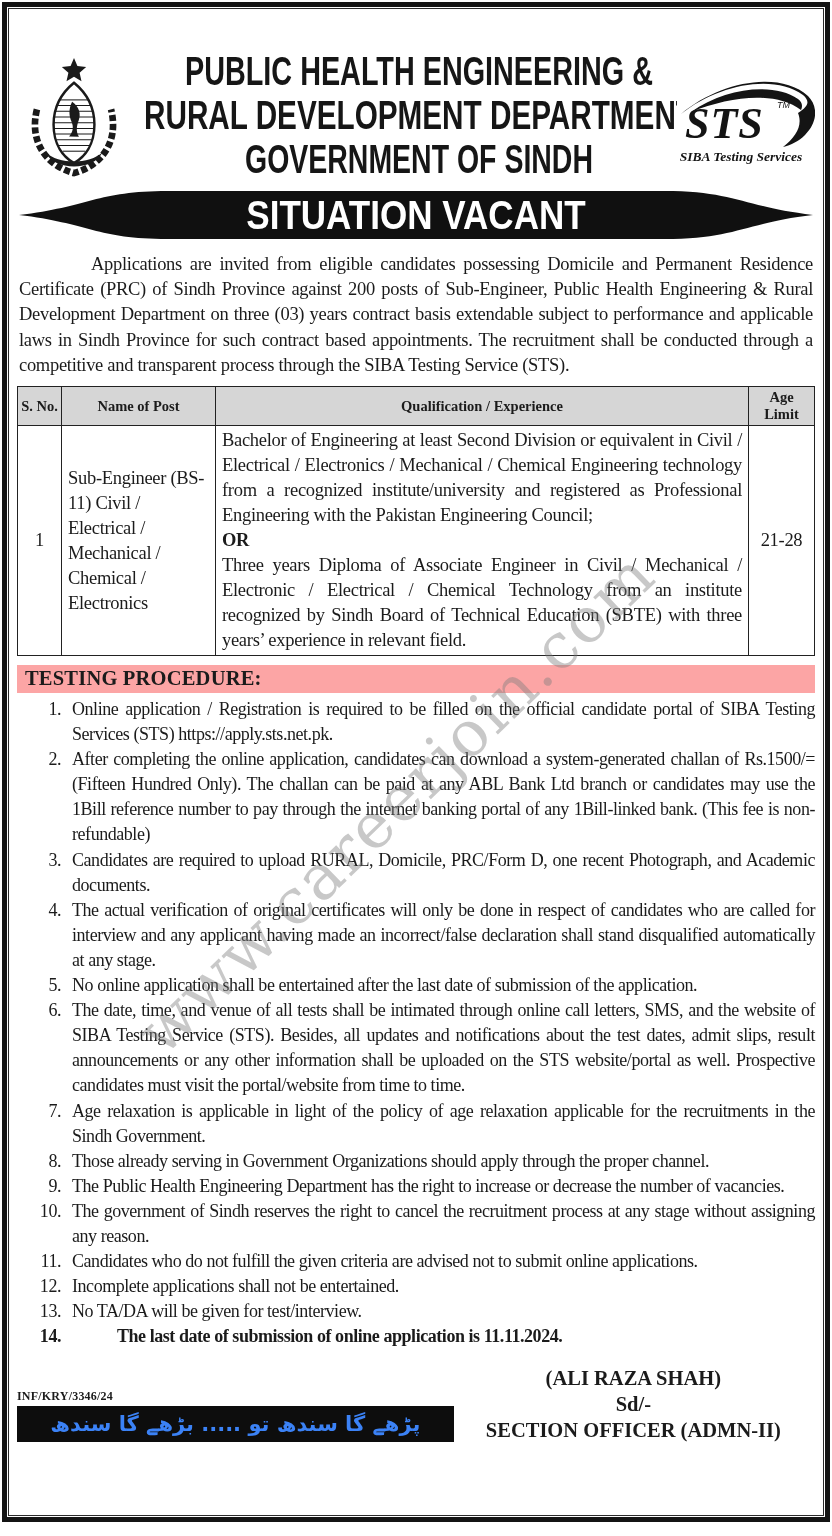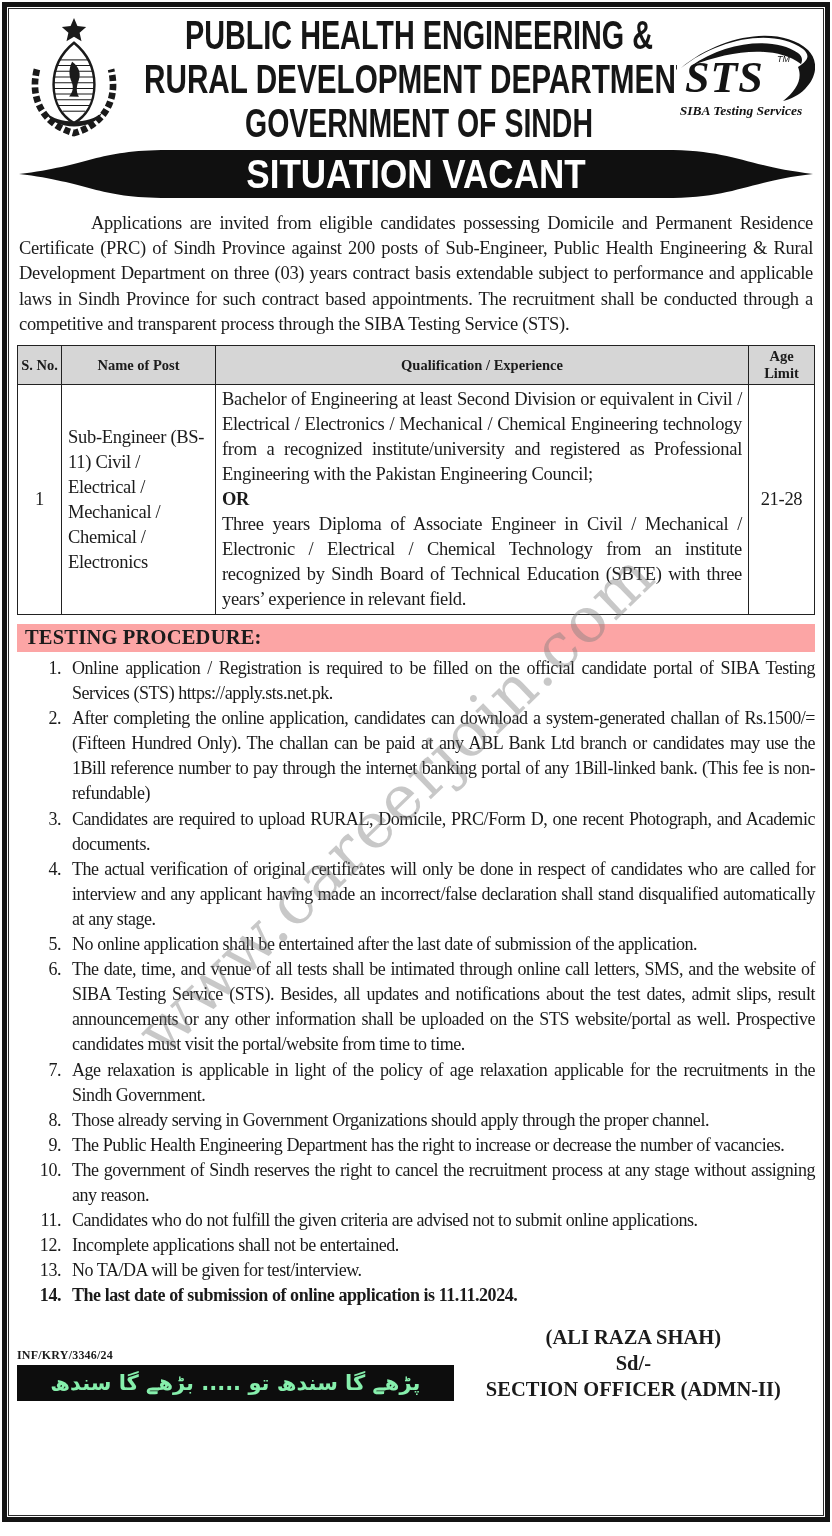--- a/index.html
+++ b/index.html
@@ -10,21 +10,21 @@
   .frame {
     position:absolute; left:2px; top:2px; width:828px; height:1520px;
     border:5px solid #141414; box-sizing:border-box;
   }
   .inner {
     position:absolute; inset:1px; border:1px solid #2b2b2b;
     padding:6px 8px 0 8px; box-sizing:border-box; overflow:hidden;
   }
 
   
-  .masthead { display:flex; align-items:center; height:126px; }
+  .masthead { display:flex; align-items:flex-end; height:126px;margin-top:41px; }
   .emblem-wrap { width:122px; flex:none; padding-top:2px; }
   .titles-wrap { flex:1; text-align:center; overflow:hidden; }
   .sts-wrap { width:138px; flex:none; padding-top:10px;font-style:italic; }
 
   
   .banner { height:58px; margin:4px 2px 8px 2px; }
   .banner svg { display:block; width:100%; height:100%; }
 
   
   .intro {
@@ -50,28 +50,28 @@
 
   
   .proc-bar {
     background:#fca5a5; font-weight:bold; font-size:20.5px;
     padding:2px 8px 3px 8px; margin:9px 0 4px 0; letter-spacing:0.2px;
   }
   .plist { margin:0 0 0 0; }
   .plist .li { display:flex; font-size:18px; line-height:25.1px; letter-spacing:-0.45px; }
   .plist .num { flex:none; width:44px; text-align:right; padding-right:11px; }
   .plist .txt { flex:1; text-align:justify; }
-  .plist .li.bold { font-weight:bold; }
+  .plist .li.bold { font-weight:bold;gap:45px; }
 
   
   .bottom-row { display:flex; justify-content:space-between; align-items:flex-start; margin-top:16px; }
   .footer-left { width:452px; padding-top:24px; }
   .inf { font-weight:bold; font-size:12px; letter-spacing:0.2px; }
   .urdu-bar {
-    margin-top:2px; background:#0d0d0d; color:#86efac; height:36px;
+    margin-top:2px; background:#0d0d0d; color:#3b82f6; height:36px;
     display:flex; align-items:center; justify-content:center;
     font-family:"DejaVu Sans", sans-serif; font-size:21px; font-weight:bold;
     direction:rtl;
   }
   .signature { width:372px; text-align:center; font-weight:bold; font-size:20.5px; line-height:26px; padding-right:2px; }
 
   
   .watermark {
     position:absolute; left:148px; top:1006px; z-index:9; pointer-events:none;
     transform:rotate(-44deg); transform-origin:0 50%;

